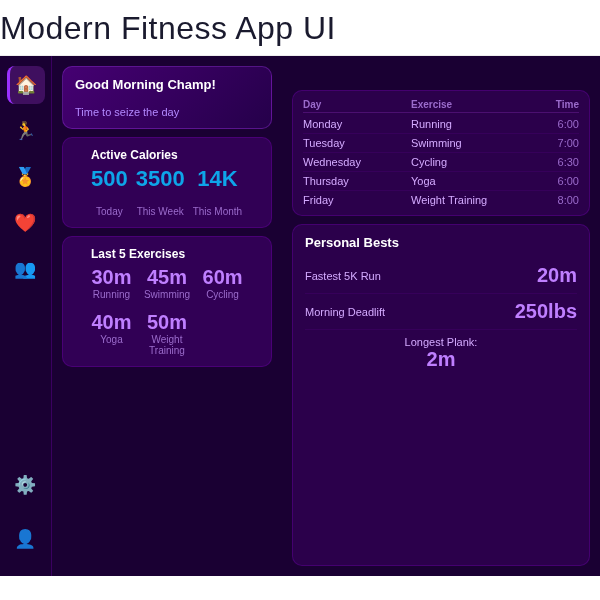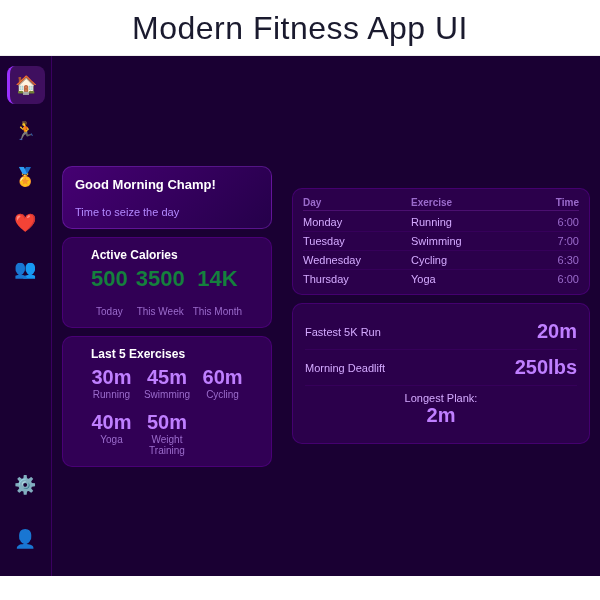--- a/index.html
+++ b/index.html
@@ -7,21 +7,20 @@
       width: 600px;
       height: 600px;
       overflow: hidden;
       font-family: 'Arial', sans-serif;
       background: #fff;
     }
 
     
     .page-title-bar {
       background: #fff;
-      text-align: center;
       padding: 10px 0 8px;
       border-bottom: 1px solid #eee;
     }
     .page-title-bar h1 {
       font-size: 32px;
       font-weight: 300;
       color: #1a1a2e;
       letter-spacing: 0.5px;
     }
 
@@ -68,39 +67,39 @@
       flex-direction: column;
       align-items: center;
       gap: 8px;
     }
 
     
     .main-content {
       flex: 1;
       display: flex;
       overflow: hidden;
-      align-items: center;
     }
 
     
     .left-panel {
       width: 230px;
       padding: 10px 10px;
       display: flex;
       flex-direction: column;
       gap: 8px;
     }
 
     
     .right-panel {
       flex: 1;
       padding: 10px 10px;
       display: flex;
       flex-direction: column;
       gap: 8px;
+      margin-top: 24px;
     }
 
     
     .card {
       background: rgba(60, 0, 100, 0.7);
       border-radius: 10px;
       padding: 10px 28px;
       border: 1px solid rgba(130, 0, 200, 0.3);
     }
 
@@ -131,21 +130,21 @@
     }
     .calories-row {
       display: flex;
       gap: 8px;
       align-items: flex-end;
     }
     .cal-item {
       text-align: center;
     }
     .cal-value {
-      color: #15803d;
+      color: #0ea5e9;
       font-size: 22px;
       font-weight: bold;
       line-height: 1;
     }
     .cal-label {
       color: #9b6bcc;
       font-size: 10px;
       margin-top: 16px;
     }
 
@@ -347,23 +346,29 @@
         <div class="schedule-row">
           <span class="schedule-cell">Wednesday</span>
           <span class="schedule-cell">Cycling</span>
           <span class="schedule-cell time">6:30</span>
         </div>
         <div class="schedule-row">
           <span class="schedule-cell">Thursday</span>
           <span class="schedule-cell">Yoga</span>
           <span class="schedule-cell time">6:00</span>
         </div>
+        <div class="schedule-row">
+          <span class="schedule-cell">Friday</span>
+          <span class="schedule-cell">Weight Training</span>
+          <span class="schedule-cell time">8:00</span>
+        </div>
       </div>
 
       <div class="personal-bests-card">
+        <div class="personal-bests-title">Personal Bests</div>
         <div class="pb-row">
           <span class="pb-label">Fastest 5K Run</span>
           <span class="pb-value">20m</span>
         </div>
         <div class="pb-row">
           <span class="pb-label">Morning Deadlift</span>
           <span class="pb-value">250lbs</span>
         </div>
         <div class="pb-row">
           <span class="pb-label">Longest Plank:</span>

